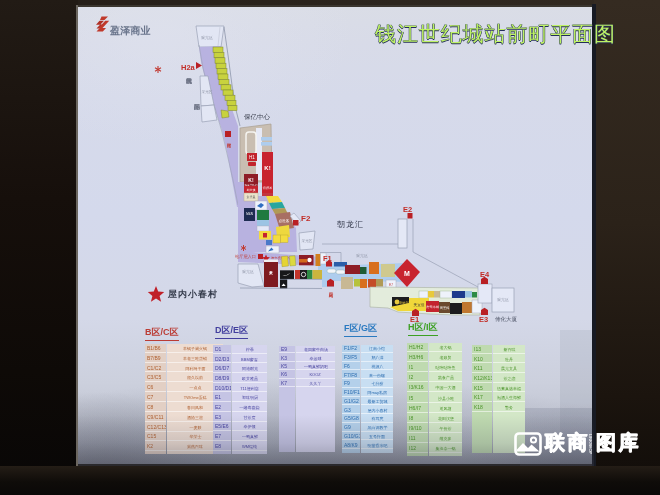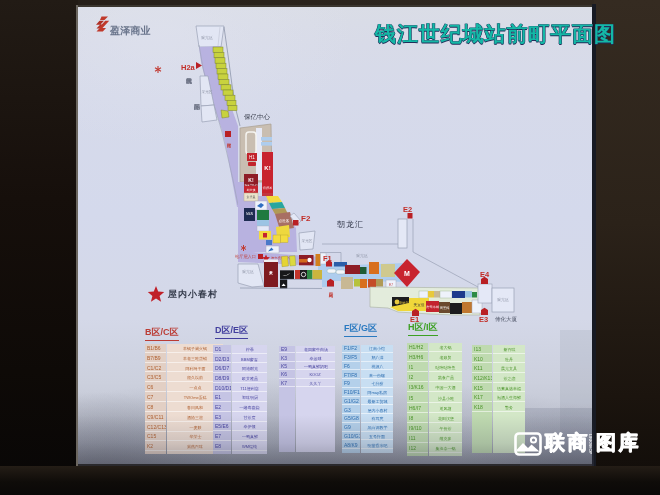--- a/index.html
+++ b/index.html
@@ -34,21 +34,21 @@
 
 <svg class="abs" style="left:95px;top:15px" width="70" height="18" viewBox="0 0 70 18">
  <path d="M6.5 1.5 L13 1.5 L9.5 5 L5 5 Z" fill="#c0392b"></path>
  <path d="M4.5 5.8 L9 5.8 L5.5 9.5 L9.5 9.5 L5.5 13.5 L1.5 13.5 L5 9.8 L1 9.8 Z" fill="#b03025"></path>
  <path d="M10.2 5.8 L14.2 5.8 L7.5 13 L11 13 L7.8 16.4 L1.5 16.4 L4.8 13 L3.6 13 Z" fill="#c0392b"></path>
 </svg>
 
 <div class="abs" style="left:110px;top:24px;font-size:10px;font-weight:bold;color:#68738a;letter-spacing:0.2px">盈泽商业</div>
 <div class="abs" style="left:110px;top:25.5px;font-size:3.5px;color:#8a92a2;letter-spacing:0;transform:scale(.78);transform-origin:left top;white-space:nowrap">YINGZE COMMERCIAL</div>
 
-<div class="abs" style="left:375px;top:20px;font-size:21px;font-weight:bold;color:#14b8a6;letter-spacing:0.9px;text-shadow:0.5px 0 0 #232d5a,-0.5px 0 0 #232d5a,0 0.5px 0 #232d5a">钱江世纪城站前町平面图</div>
+<div class="abs" style="left:375px;top:20px;font-size:21px;font-weight:normal;color:#bef264;letter-spacing:0.9px;text-shadow:0.5px 0 0 #232d5a,-0.5px 0 0 #232d5a,0 0.5px 0 #232d5a">钱江世纪城站前町平面图</div>
 
 <svg class="abs" style="left:0;top:0" width="660" height="495" viewBox="0 0 660 495">
  <g font-family="Liberation Sans, sans-serif">
 
  <polygon points="196,26 224,26 221,47 199,47" fill="#e2e6f4" stroke="#99a1b5" stroke-width="0.7"></polygon>
  <line x1="220" y1="27" x2="218" y2="46" stroke="#b8bdcc" stroke-width="0.5"></line>
  <text x="207" y="39" font-size="4" fill="#8a90a2" text-anchor="middle">采光区</text>
 
  <polygon points="199,47 221,46 225,66 229,90 233,112 238,126 238,182 246,182 246,207 237,207 232,180 227,152 222,130 213,103 205,78 201,62" fill="#b8b2e0"></polygon>
 

